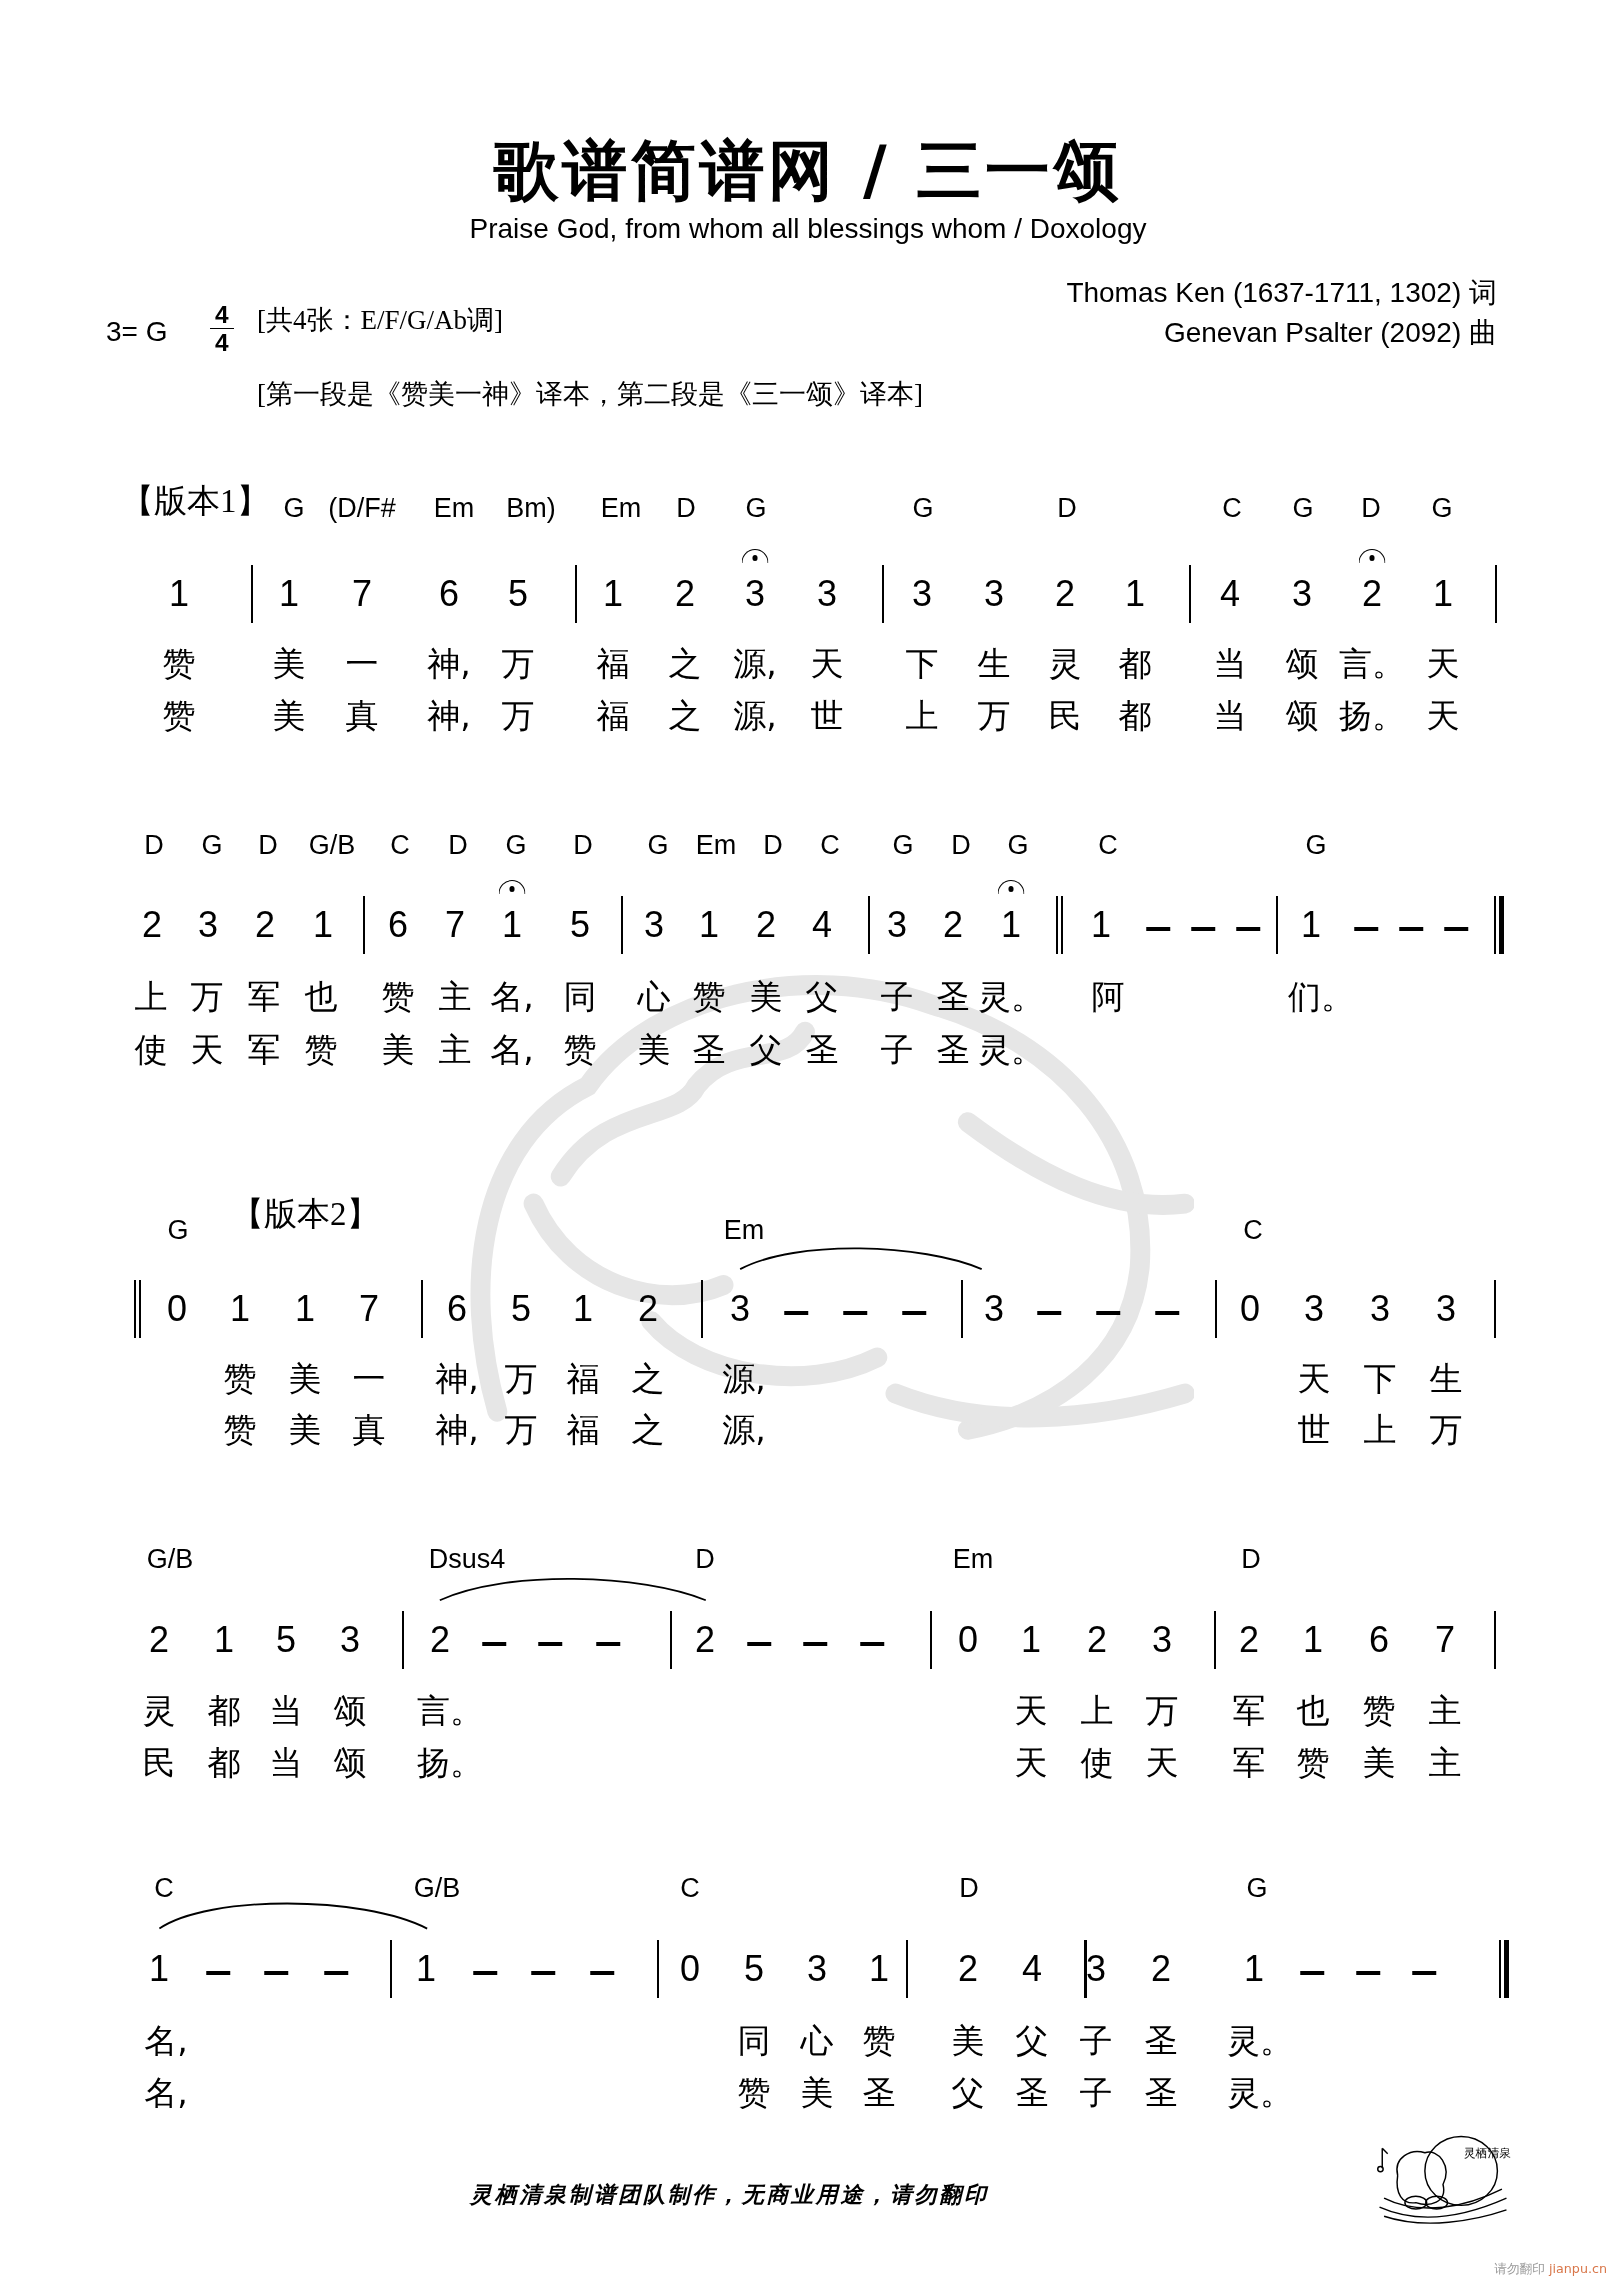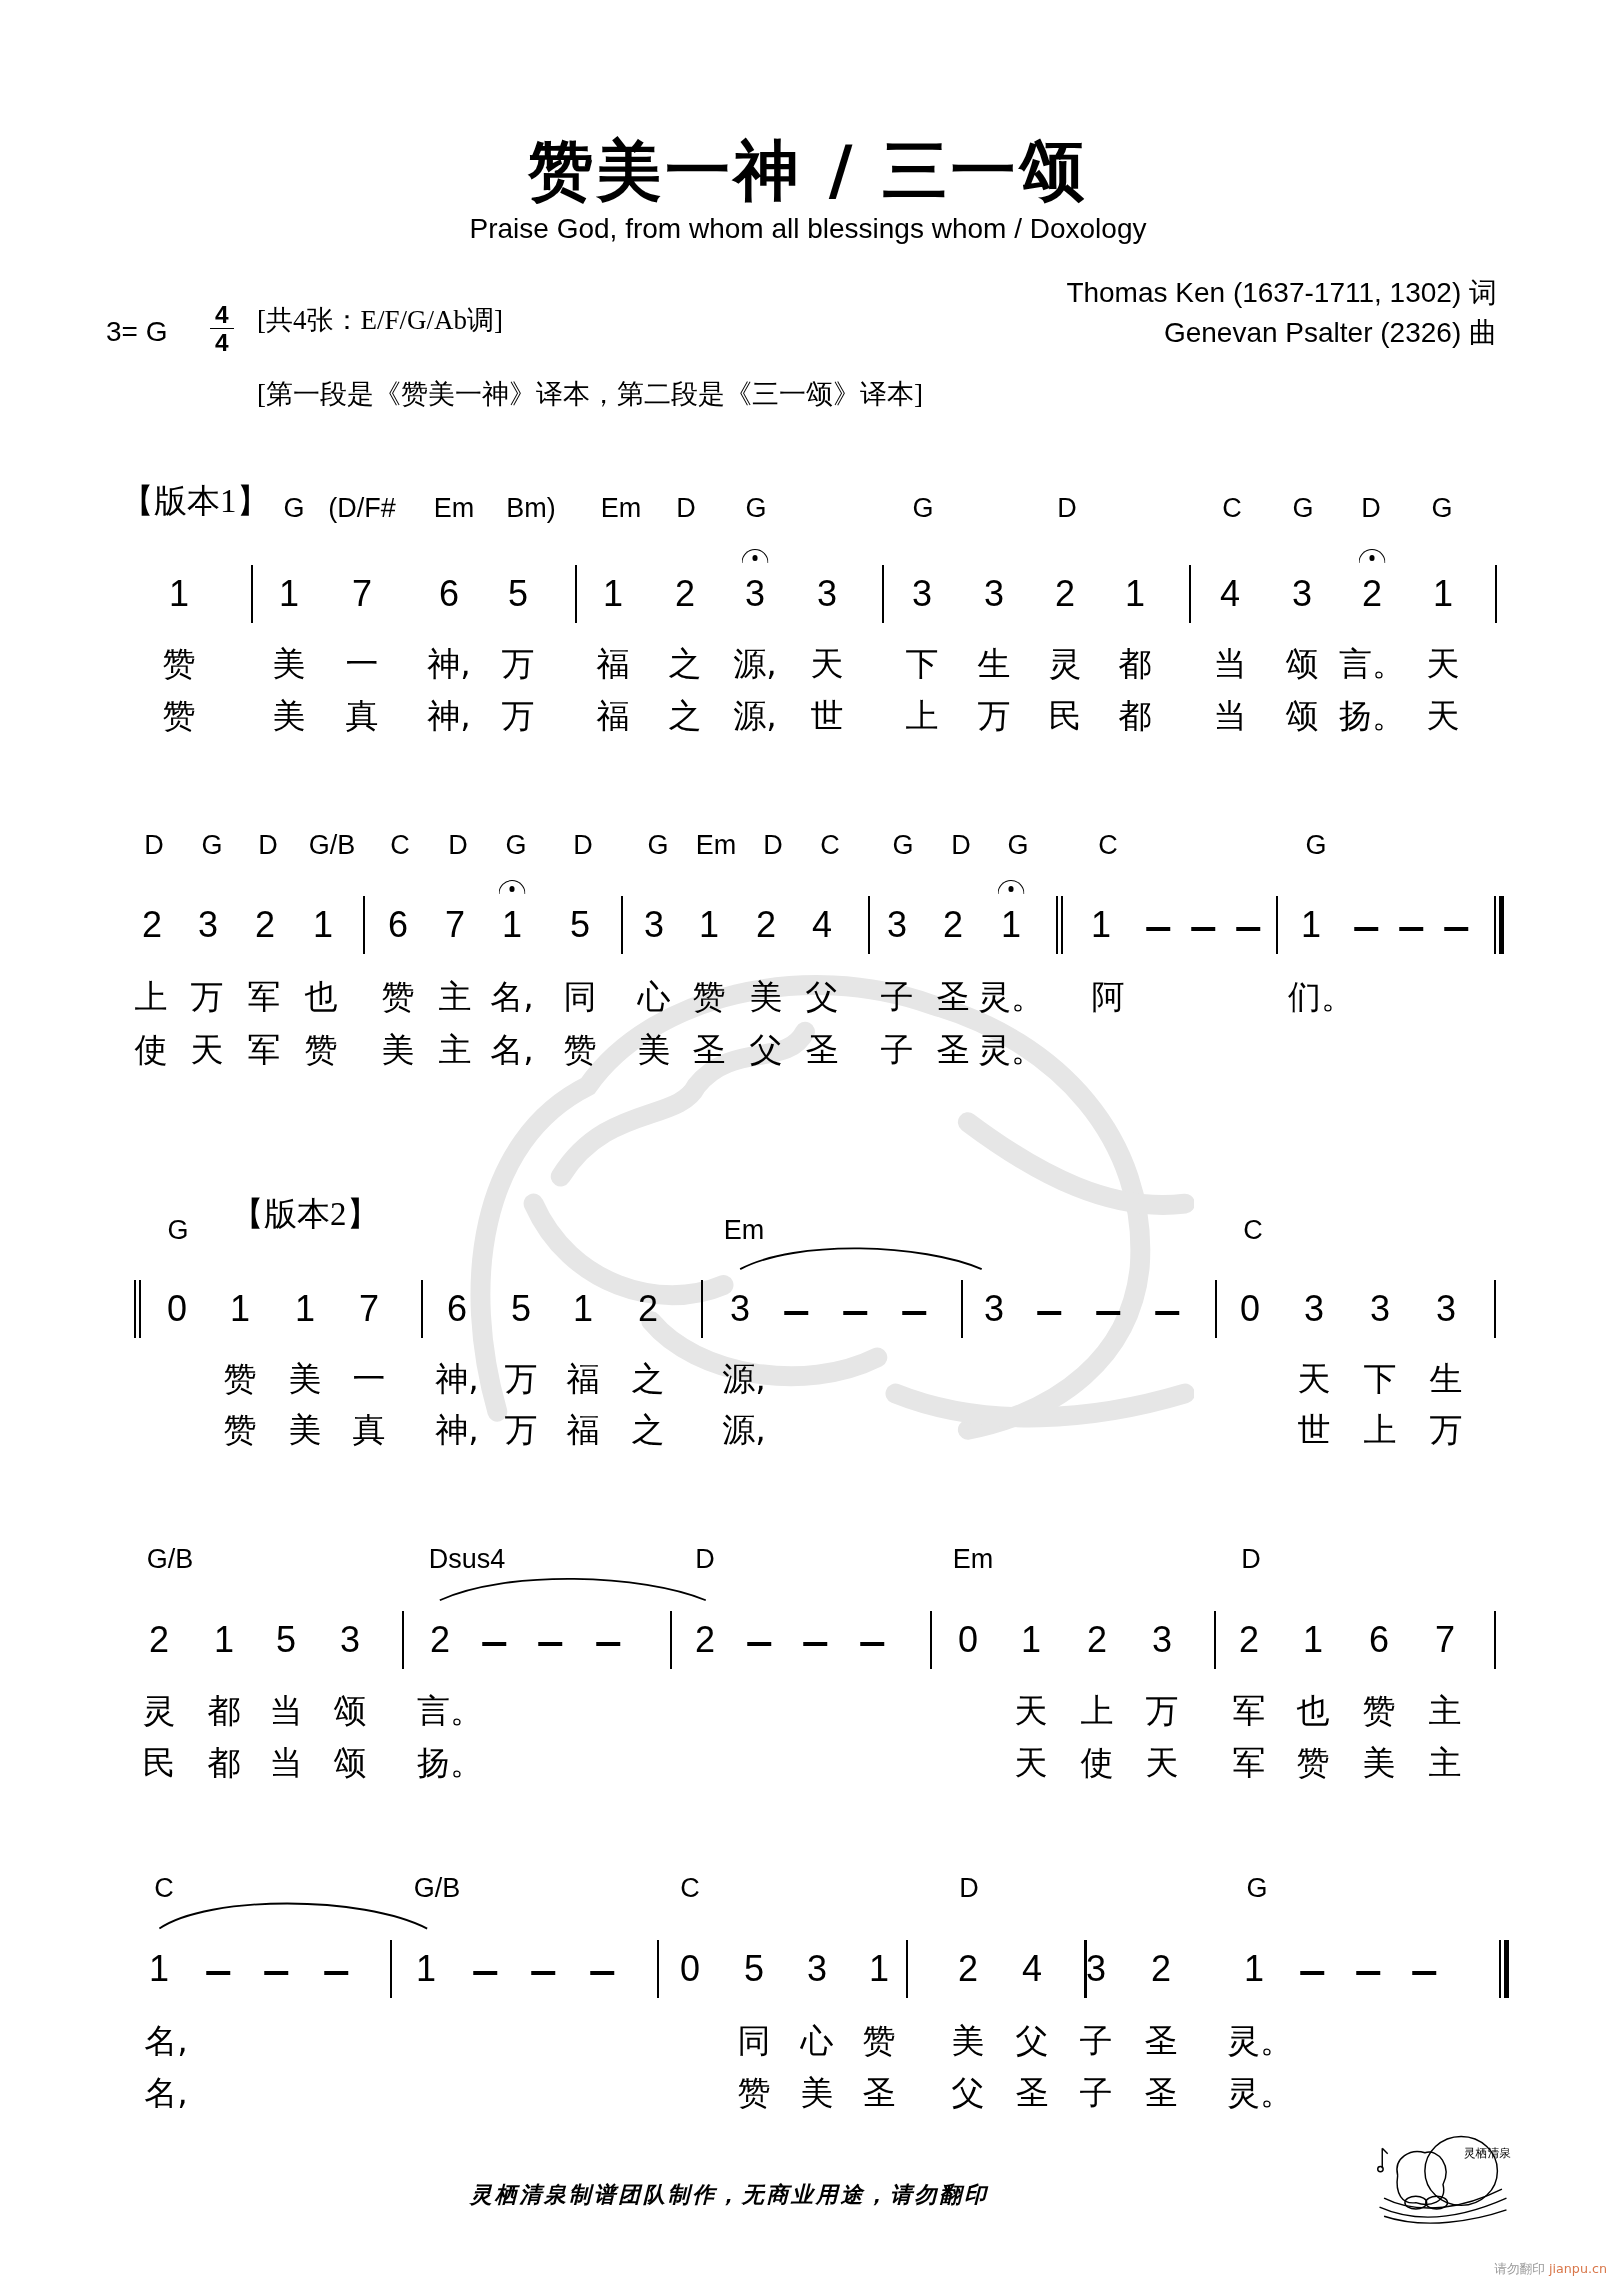--- a/index.html
+++ b/index.html
@@ -35,24 +35,24 @@
   <g fill="none" stroke="#e6e6e6" stroke-width="22" stroke-linecap="round">
     <path d="M80 560 C 40 420, 60 260, 180 200 C 250 100, 420 60, 560 110 C 700 150, 800 260, 790 400 C 780 500, 700 560, 600 580"></path>
     <path d="M150 300 C 200 220, 280 240, 300 200 C 340 150, 400 180, 420 140"></path>
     <path d="M120 330 C 160 420, 260 450, 330 420"></path>
     <path d="M250 460 C 300 520, 420 540, 500 500"></path>
     <path d="M520 540 C 620 580, 740 570, 840 540"></path>
     <path d="M600 240 C 680 300, 760 340, 840 330"></path>
   </g>
 </svg>
 
-<div class="abs title">赞美一神 / 三一颂</div>
+<div class="abs title">歌谱简谱网 / 三一颂</div>
 <div class="abs subtitle">Praise God, from whom all blessings whom / Doxology</div>
 <div class="abs credit" style="top:274px">Thomas Ken (1637-1711, 1302) 词</div>
-<div class="abs credit" style="top:314px">Genevan Psalter (2326) 曲</div>
+<div class="abs credit" style="top:314px">Genevan Psalter (2092) 曲</div>
 <div class="abs key">3=  G</div>
 <div class="abs timesig">
   <div>4</div>
   <div class="den">4</div>
 </div>
 <div class="abs bracket-note" style="left:257px; top:302px">[共4张：E/F/G/Ab调]</div>
 <div class="abs bracket-note" style="left:257px; top:376px">[第一段是《赞美一神》译本，第二段是《三一颂》译本]</div>
 
 <div class="abs version" style="left:121px; top:479px">【版本1】</div>
 <div id="v1r1">

